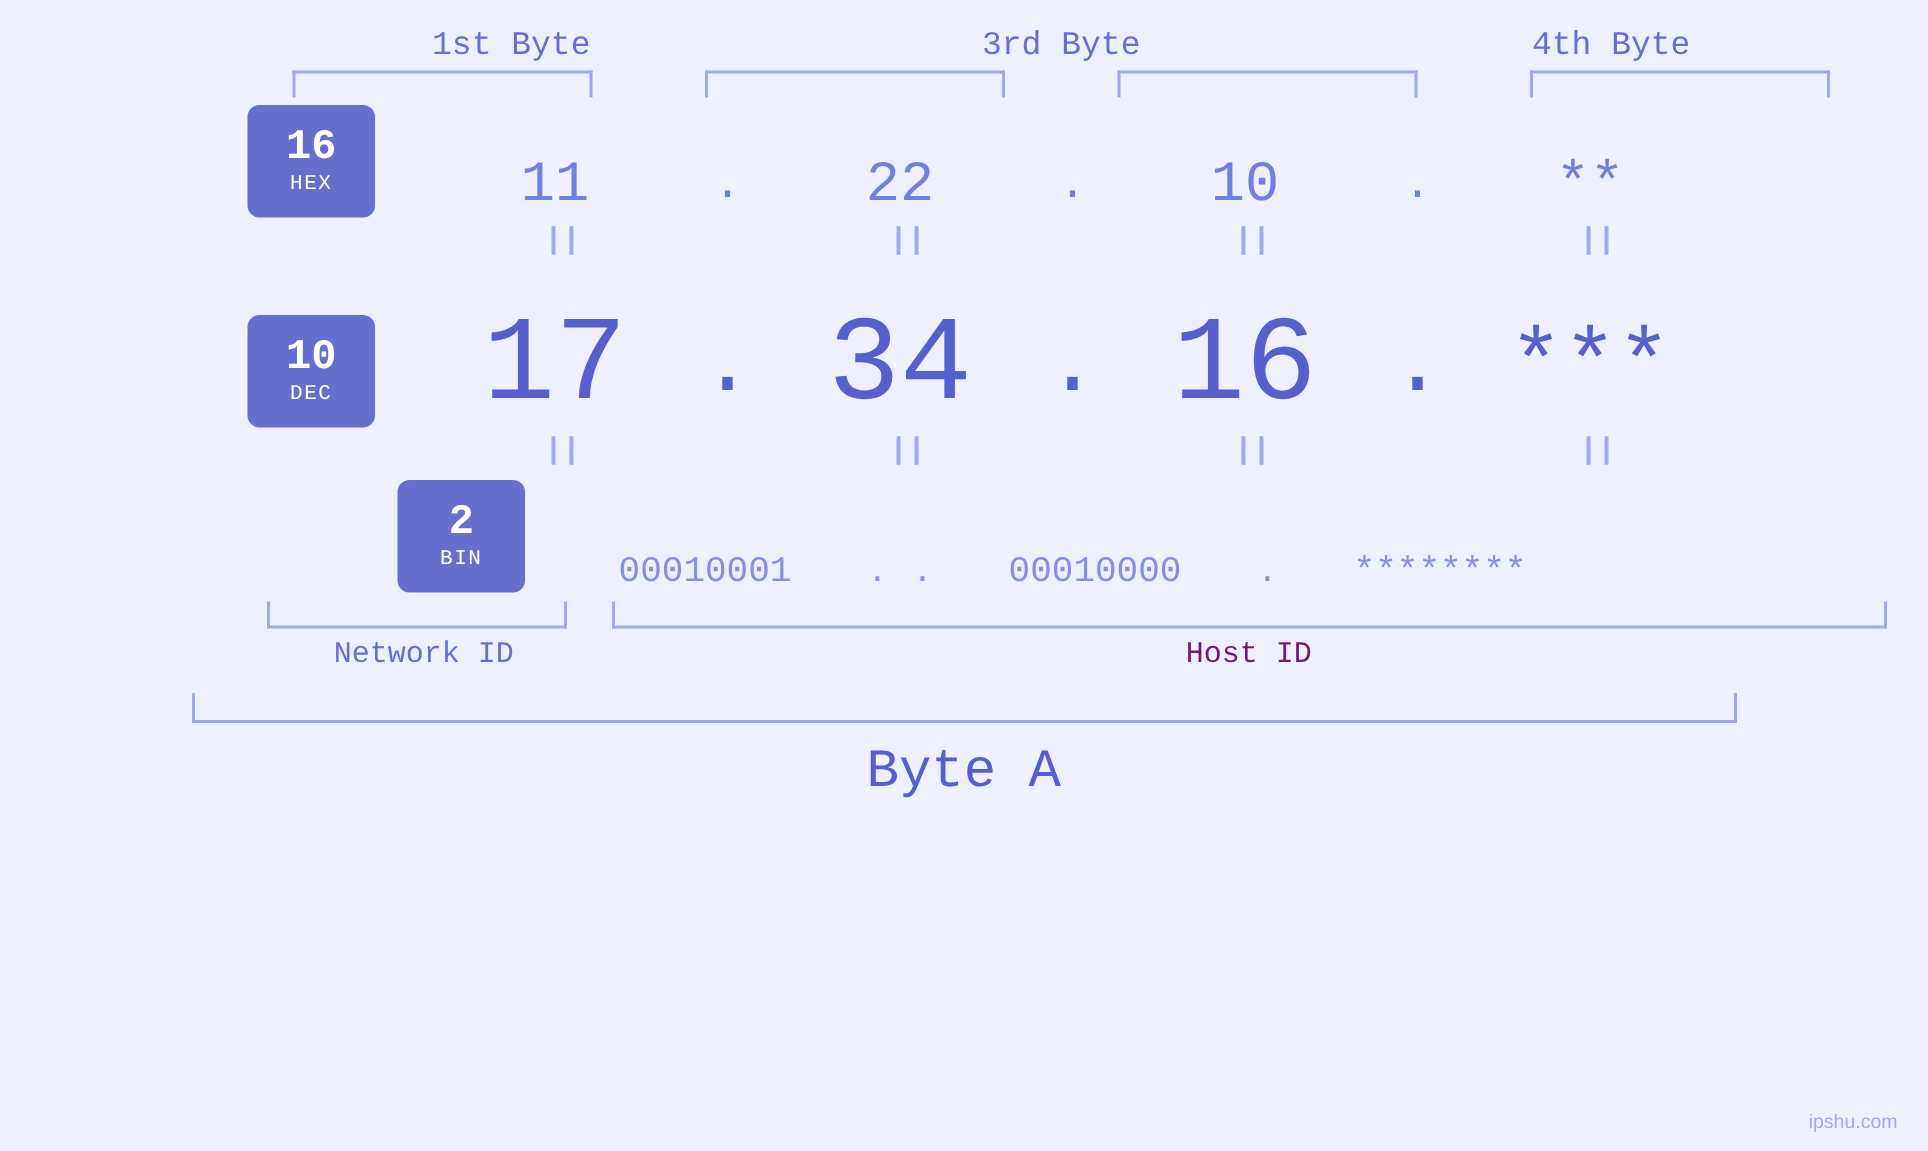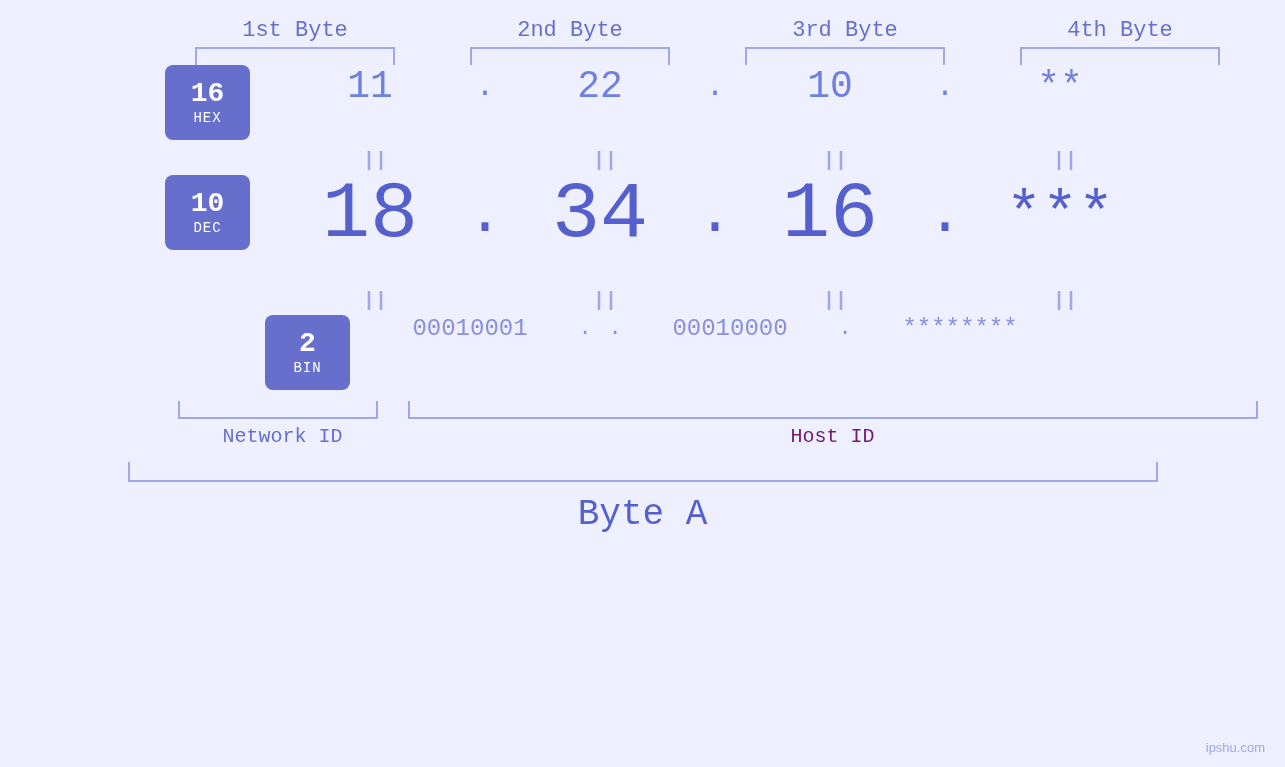--- a/index.html
+++ b/index.html
@@ -50,21 +50,21 @@
     .bracket {
       width: 200px;
       height: 18px;
       border-top: 2px solid #a0a8e8;
       border-left: 2px solid #a0a8e8;
       border-right: 2px solid #a0a8e8;
     }
 
     .data-row {
       display: flex;
-      align-items: flex-start;
+      align-items: flex-end;
       height: 80px;
       margin-bottom: 0px;
     }
 
     .badge {
       width: 85px;
       height: 75px;
       background-color: #6670cc;
       color: white;
       display: flex;
@@ -180,21 +180,20 @@
       justify-content: center;
     }
   </style>
 </head>
 <body>
 
 <div class="container">
 
   <div class="byte-headers">
     <div class="byte-label">1st Byte</div>
-    <div class="byte-label">2nd Byte</div>
     <div class="byte-label">3rd Byte</div>
     <div class="byte-label">4th Byte</div>
   </div>
 
   <div class="bracket-row">
     <div class="bracket"></div>
     <div class="bracket"></div>
     <div class="bracket"></div>
     <div class="bracket"></div>
   </div>
@@ -224,21 +223,21 @@
     <div class="eq-spacer"></div>
     <div class="eq-symbol">||</div>
   </div>
 
   <div class="data-row" style="height:110px;">
     <div class="badge">
       <span class="badge-number">10</span>
       <span class="badge-label">DEC</span>
     </div>
     <div class="values-row">
-      <div class="byte-value dec">18</div>
+      <div class="byte-value dec">17</div>
       <div class="sep-area dot" style="font-size:60px;color:#5560cc;">.</div>
       <div class="byte-value dec">34</div>
       <div class="sep-area dot" style="font-size:60px;color:#5560cc;">.</div>
       <div class="byte-value dec">16</div>
       <div class="sep-area dot" style="font-size:60px;color:#5560cc;">.</div>
       <div class="byte-value dec" style="font-size:60px;">***</div>
     </div>
   </div>
 
   <div class="equals-row">

